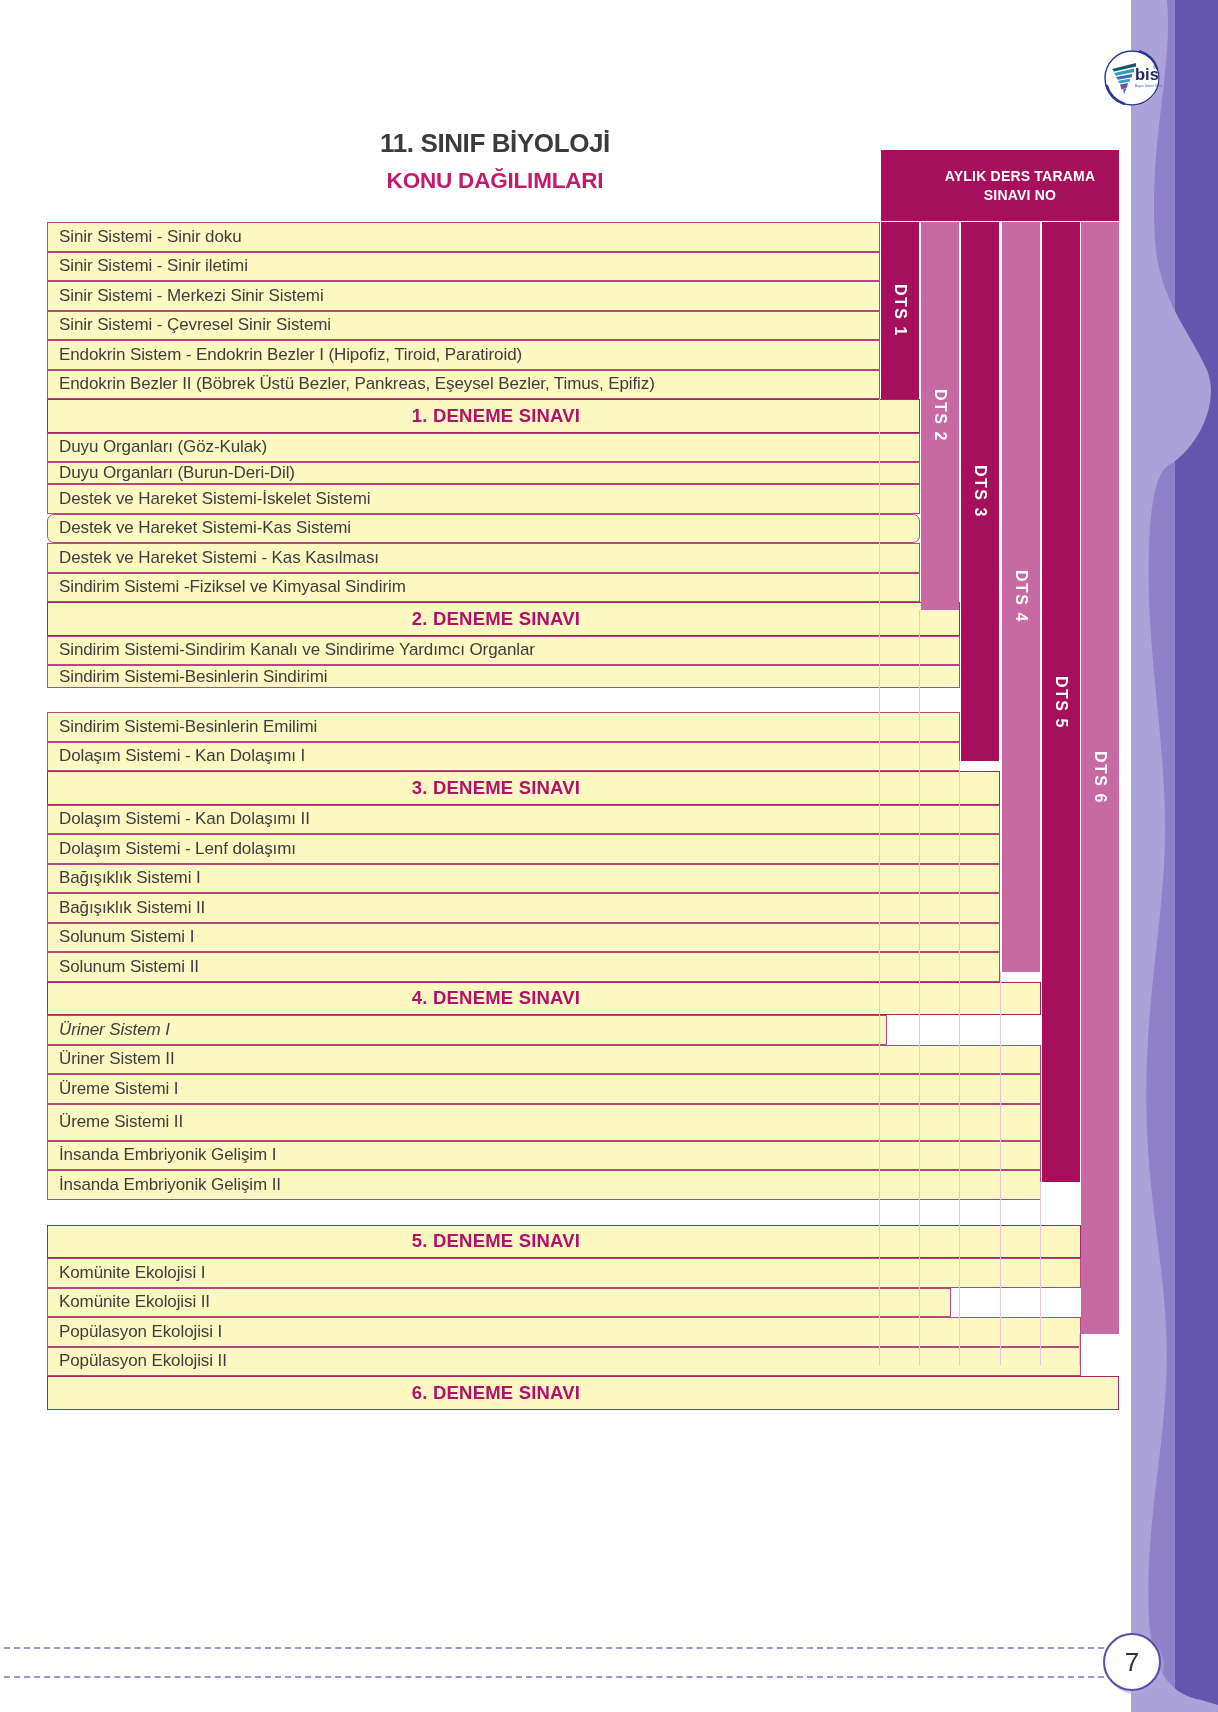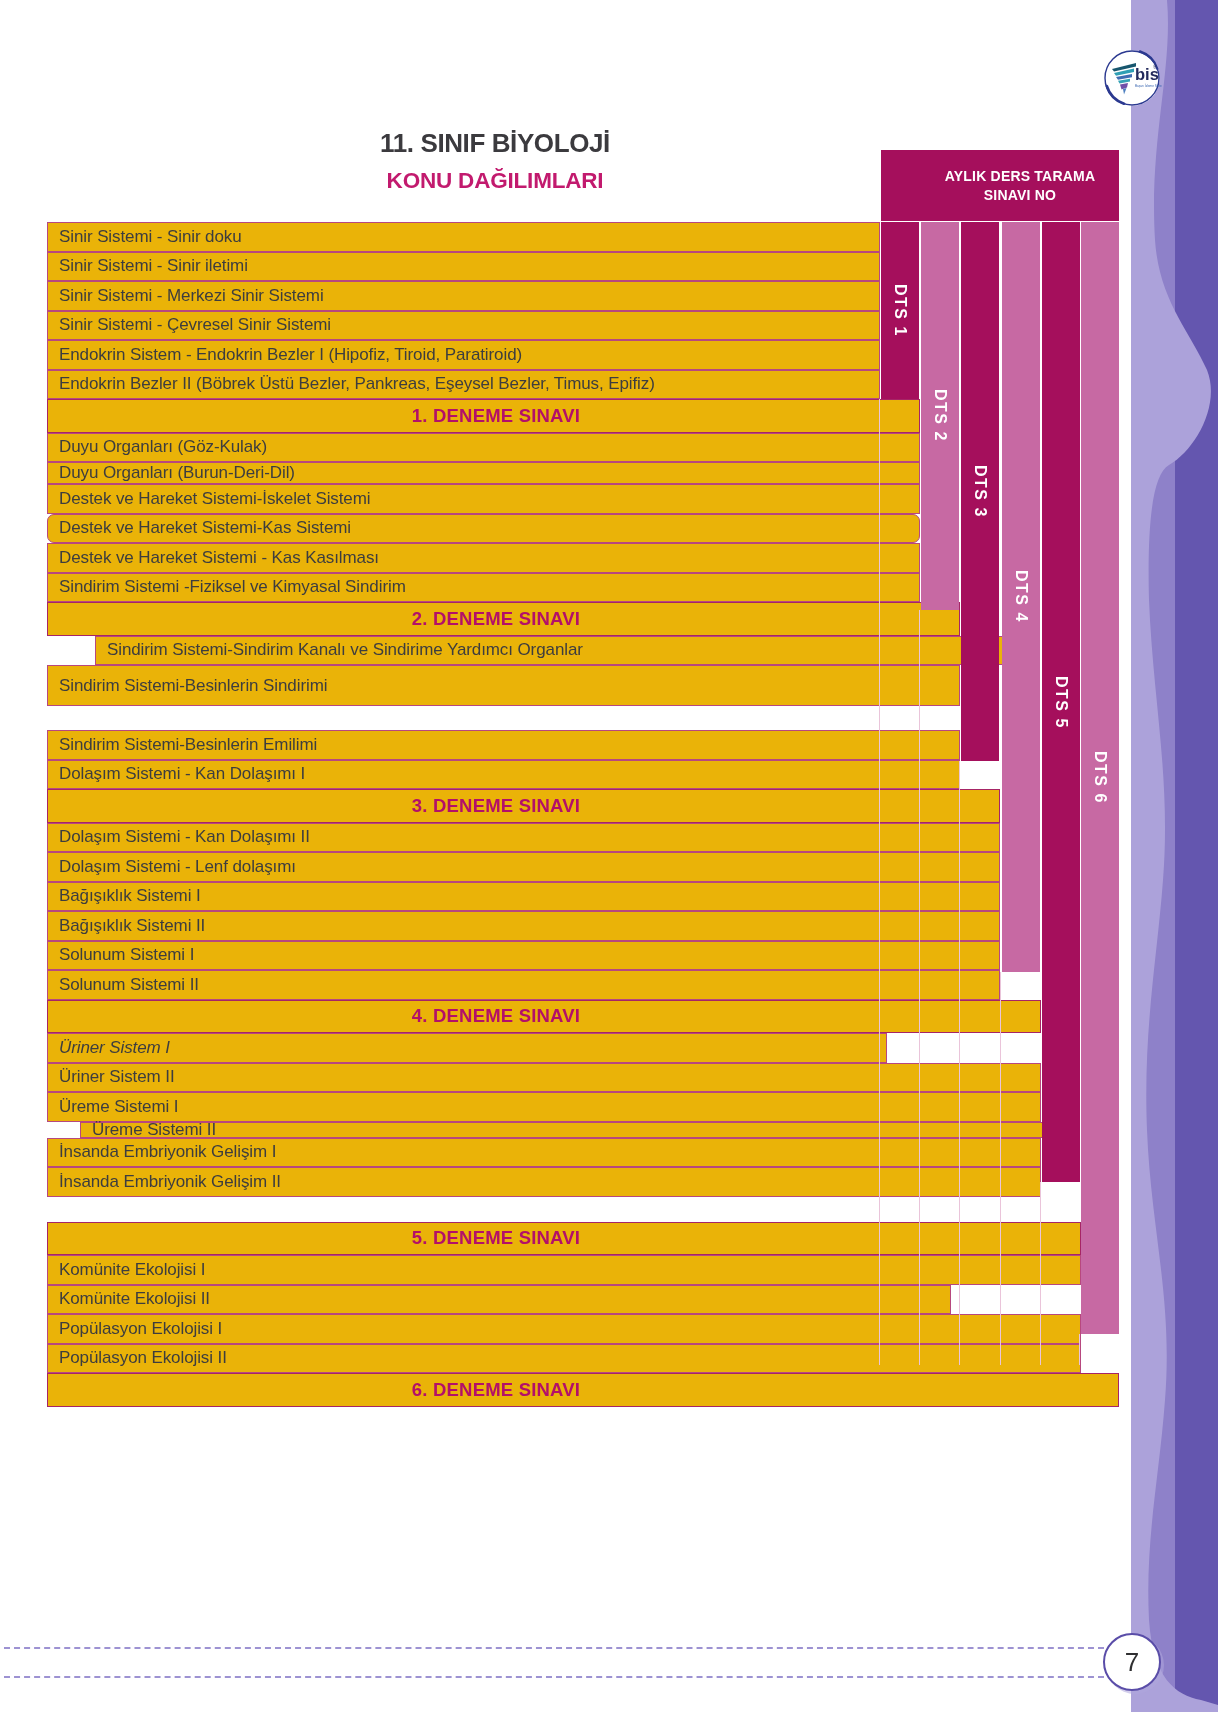--- a/index.html
+++ b/index.html
@@ -18,21 +18,21 @@
   .title-sub{margin-top:9px;font-size:22.5px;font-weight:bold;color:#C21A6E;letter-spacing:-0.2px;}
 
   
   .exam-header{position:absolute;left:881px;top:150px;width:238px;height:71px;background:#A50F5C;
                color:#fff;text-align:center;z-index:2;display:flex;flex-direction:column;
                justify-content:center;gap:3px;}
   .exam-header div{font-size:14px;font-weight:bold;letter-spacing:0.2px;padding-left:40px;}
 
   
   #rows-layer{position:absolute;left:47px;top:222px;z-index:4;}
-  .row{position:relative;background:#eab308;border:1.6px solid #B7487F;box-sizing:border-box;
+  .row{position:relative;background:#fef9c3;border:1.6px solid #B7487F;box-sizing:border-box;
        display:flex;align-items:center;}
   .topic-row .topic-label{font-size:17px;color:#3D3D3F;padding-left:11px;white-space:nowrap;
        letter-spacing:-0.1px;}
   .exam-row{border-color:#A62566;}
   .exam-row .exam-label{position:absolute;left:0;top:0;width:896px;height:100%;display:flex;
        align-items:center;justify-content:center;font-weight:bold;font-size:18.5px;color:#B31069;
        letter-spacing:0.2px;}
 
   
   .guide{position:absolute;width:1.3px;background:#EAC4DA;z-index:5;}
@@ -139,24 +139,24 @@
       </div>
       <div class="row topic-row" style="width: 873px; height: 29.5px;">
         <span class="topic-label">Destek ve Hareket Sistemi - Kas Kasılması</span>
       </div>
       <div class="row topic-row" style="width: 873px; height: 29.5px;">
         <span class="topic-label">Sindirim Sistemi -Fiziksel ve Kimyasal Sindirim</span>
       </div>
       <div class="row exam-row" style="width: 913px; height: 33.5px;">
         <span class="exam-label">2. DENEME SINAVI</span>
       </div>
-      <div class="row topic-row" style="width: 913px; height: 29.5px; margin-left: 48px;">
+      <div class="row topic-row" style="width: 913px; height: 29.5px;">
         <span class="topic-label">Sindirim Sistemi-Sindirim Kanalı ve Sindirime Yardımcı Organlar</span>
       </div>
-      <div class="row topic-row" style="width: 913px; height: 41px; text-align: center;">
+      <div class="row topic-row" style="width: 913px; height: 23px; text-align: center;">
         <span class="topic-label">Sindirim Sistemi-Besinlerin Sindirimi</span>
       </div>
       <div class="row topic-row" style="width: 913px; height: 29.5px; margin-top: 24px;">
         <span class="topic-label">Sindirim Sistemi-Besinlerin Emilimi</span>
       </div>
       <div class="row topic-row" style="width: 913px; height: 29.5px;">
         <span class="topic-label">Dolaşım Sistemi - Kan Dolaşımı I</span>
       </div>
       <div class="row exam-row" style="width: 953px; height: 33.5px;">
         <span class="exam-label">3. DENEME SINAVI</span>
@@ -184,21 +184,21 @@
       </div>
       <div class="row topic-row" style="width: 840px; height: 29.5px; font-style: italic;">
         <span class="topic-label">Üriner Sistem I</span>
       </div>
       <div class="row topic-row" style="width: 994px; height: 29.5px;">
         <span class="topic-label">Üriner Sistem II</span>
       </div>
       <div class="row topic-row" style="width: 994px; height: 29.5px;">
         <span class="topic-label">Üreme Sistemi I</span>
       </div>
-      <div class="row topic-row" style="width: 994px; height: 16px; margin-left: 33px;">
+      <div class="row topic-row" style="width: 994px; height: 37px;">
         <span class="topic-label">Üreme Sistemi II</span>
       </div>
       <div class="row topic-row" style="width: 994px; height: 29.5px;">
         <span class="topic-label">İnsanda Embriyonik Gelişim I</span>
       </div>
       <div class="row topic-row" style="width: 994px; height: 29.5px;">
         <span class="topic-label">İnsanda Embriyonik Gelişim II</span>
       </div>
       <div class="row exam-row" style="width: 1034px; height: 33.5px; margin-top: 25px;">
         <span class="exam-label">5. DENEME SINAVI</span>

